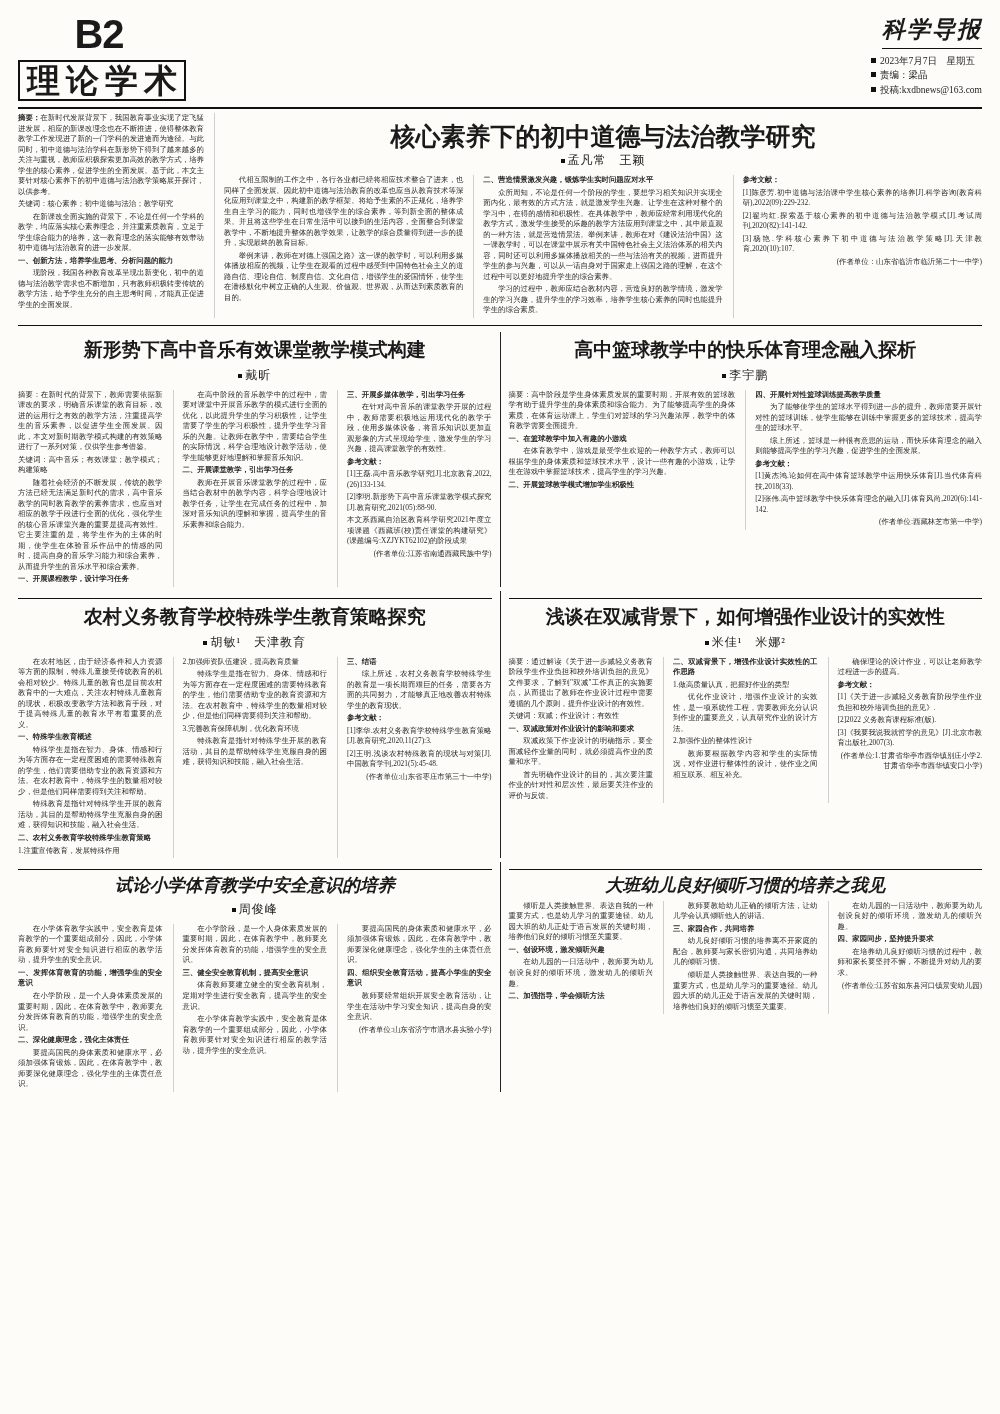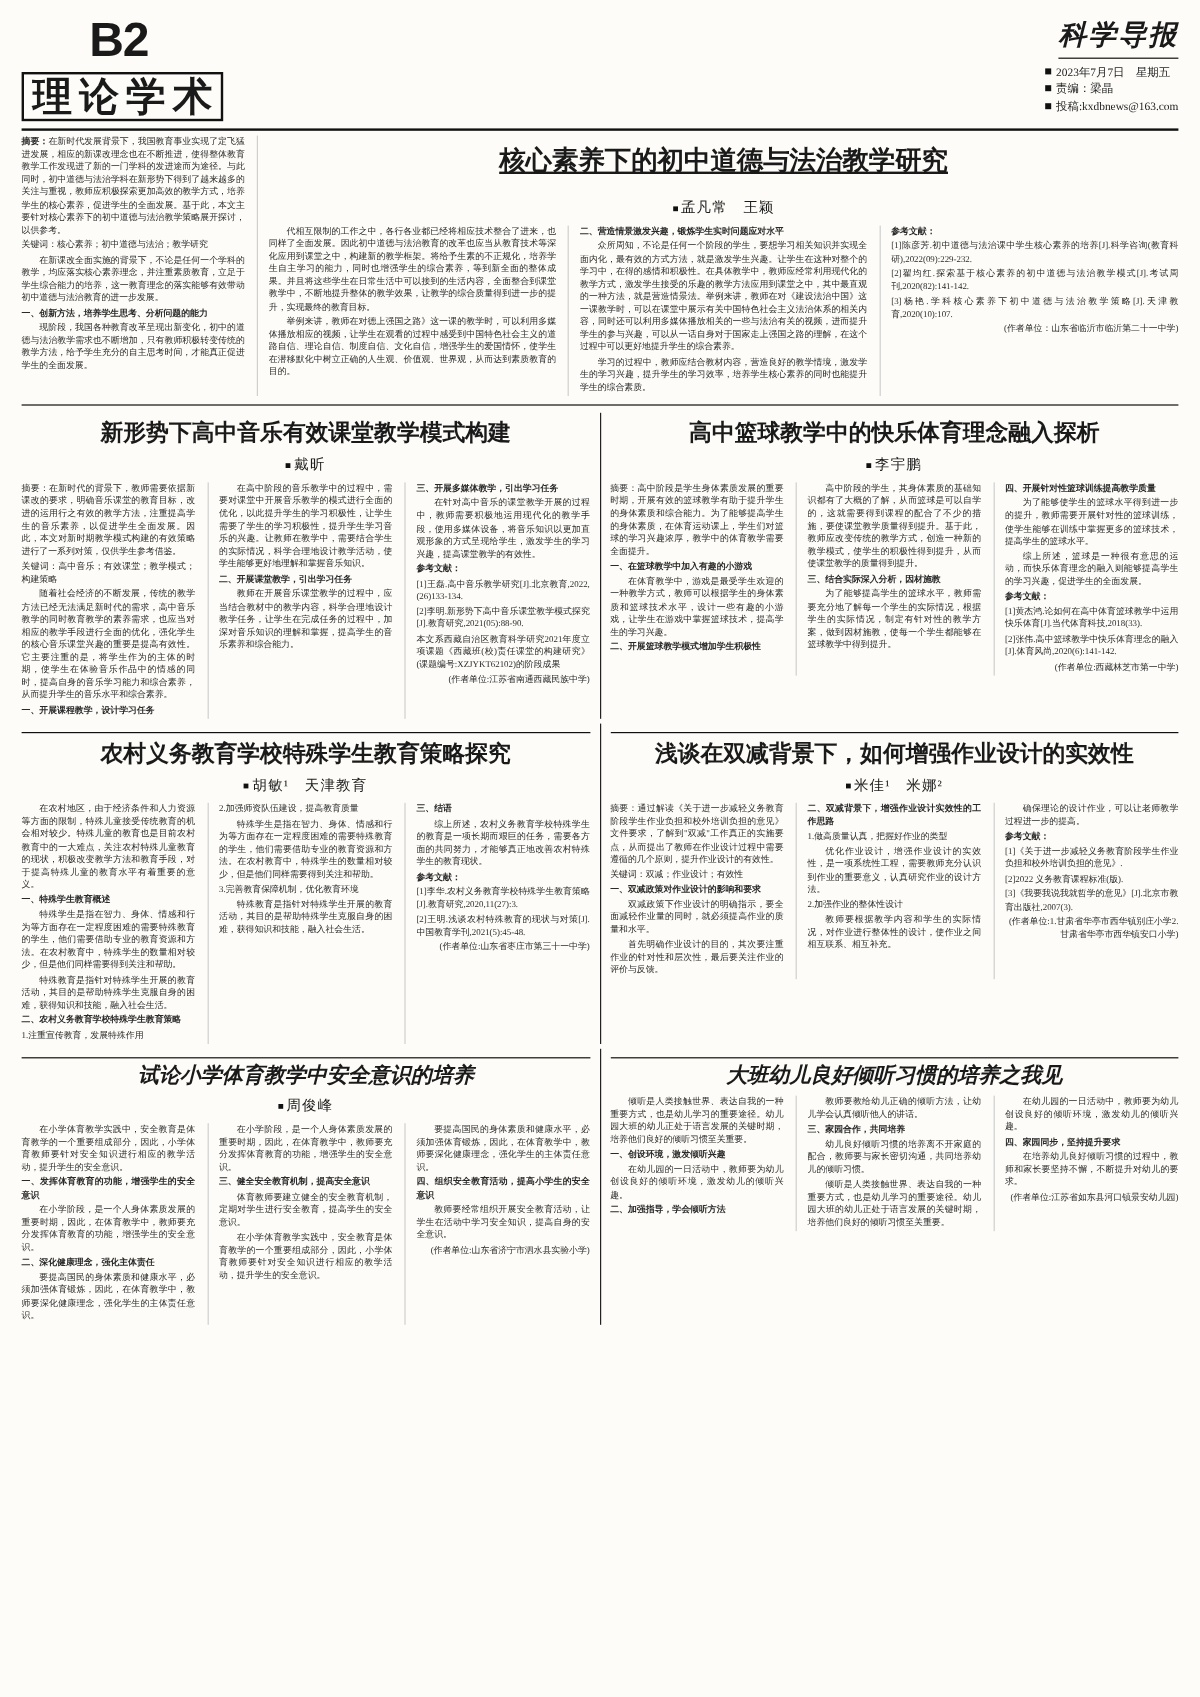--- a/index.html
+++ b/index.html
@@ -39,21 +39,21 @@
     font-style:italic;
     border-bottom:1px solid #111;padding-bottom:3px;margin-bottom:2px;
   }
   .mast-meta{font-size:9.5px;color:#222;line-height:1.5;text-align:left;}
   .mast-meta div{white-space:nowrap;}
   .sq{display:inline-block;width:5px;height:5px;background:#111;margin-right:4px;vertical-align:1px;}
   .art-title{
     font-family:"DejaVu Serif",serif;
     font-weight:bold;text-align:center;line-height:1.25;
   }
-  .t-main{font-size:22px;margin:8px 0 16px;text-decoration:underline;}
+  .t-main{font-size:25px;margin:8px 0 0;}
   .t-sub{font-size:19px;margin:6px 0 5px;}
   .t-small{font-size:17.5px;margin:5px 0 4px;font-style:italic;}
   .byline{
     text-align:center;font-size:12px;margin-bottom:6px;letter-spacing:1px;
   }
   .byline .sq{width:4px;height:4px;margin-right:3px;}
   .cols{display:flex;gap:10px;}
   .col{flex:1;min-width:0;}
   .body{
     font-size:7.4px;line-height:1.42;text-align:justify;
@@ -169,25 +169,20 @@
       <div class="art-title t-sub">高中篮球教学中的快乐体育理念融入探析</div>
       <div class="byline"><span class="sq"></span><span>李宇鹏</span></div>
       <div class="cols divided">
         <div class="col body">
           <p class="noind">摘要：高中阶段是学生身体素质发展的重要时期，开展有效的篮球教学有助于提升学生的身体素质和综合能力。为了能够提高学生的身体素质，在体育运动课上，学生们对篮球的学习兴趣浓厚，教学中的体育教学需要全面提升。</p>
           <p class="b">一、在篮球教学中加入有趣的小游戏</p>
           <p>在体育教学中，游戏是最受学生欢迎的一种教学方式，教师可以根据学生的身体素质和篮球技术水平，设计一些有趣的小游戏，让学生在游戏中掌握篮球技术，提高学生的学习兴趣。</p>
           <p class="b">二、开展篮球教学模式增加学生积极性</p>
         </div>
         <div class="col body">
-          <p>高中阶段的学生，其身体素质的基础知识都有了大概的了解，从而篮球是可以自学的，这就需要得到课程的配合了不少的措施，要使课堂教学质量得到提升。基于此，教师应改变传统的教学方式，创造一种新的教学模式，使学生的积极性得到提升，从而使课堂教学的质量得到提升。</p>
-          <p class="b">三、结合实际深入分析，因材施教</p>
-          <p>为了能够提高学生的篮球水平，教师需要充分地了解每一个学生的实际情况，根据学生的实际情况，制定有针对性的教学方案，做到因材施教，使每一个学生都能够在篮球教学中得到提升。</p>
-        </div>
-        <div class="col body">
           <p class="b">四、开展针对性篮球训练提高教学质量</p>
           <p>为了能够使学生的篮球水平得到进一步的提升，教师需要开展针对性的篮球训练，使学生能够在训练中掌握更多的篮球技术，提高学生的篮球水平。</p>
           <p>综上所述，篮球是一种很有意思的运动，而快乐体育理念的融入则能够提高学生的学习兴趣，促进学生的全面发展。</p>
           <p class="noind b">参考文献：</p>
           <p class="noind">[1]黄杰鸿.论如何在高中体育篮球教学中运用快乐体育[J].当代体育科技,2018(33).</p>
           <p class="noind">[2]张伟.高中篮球教学中快乐体育理念的融入[J].体育风尚,2020(6):141-142.</p>
           <p class="c">(作者单位:西藏林芝市第一中学)</p>
         </div>
       </div>
     </div>

